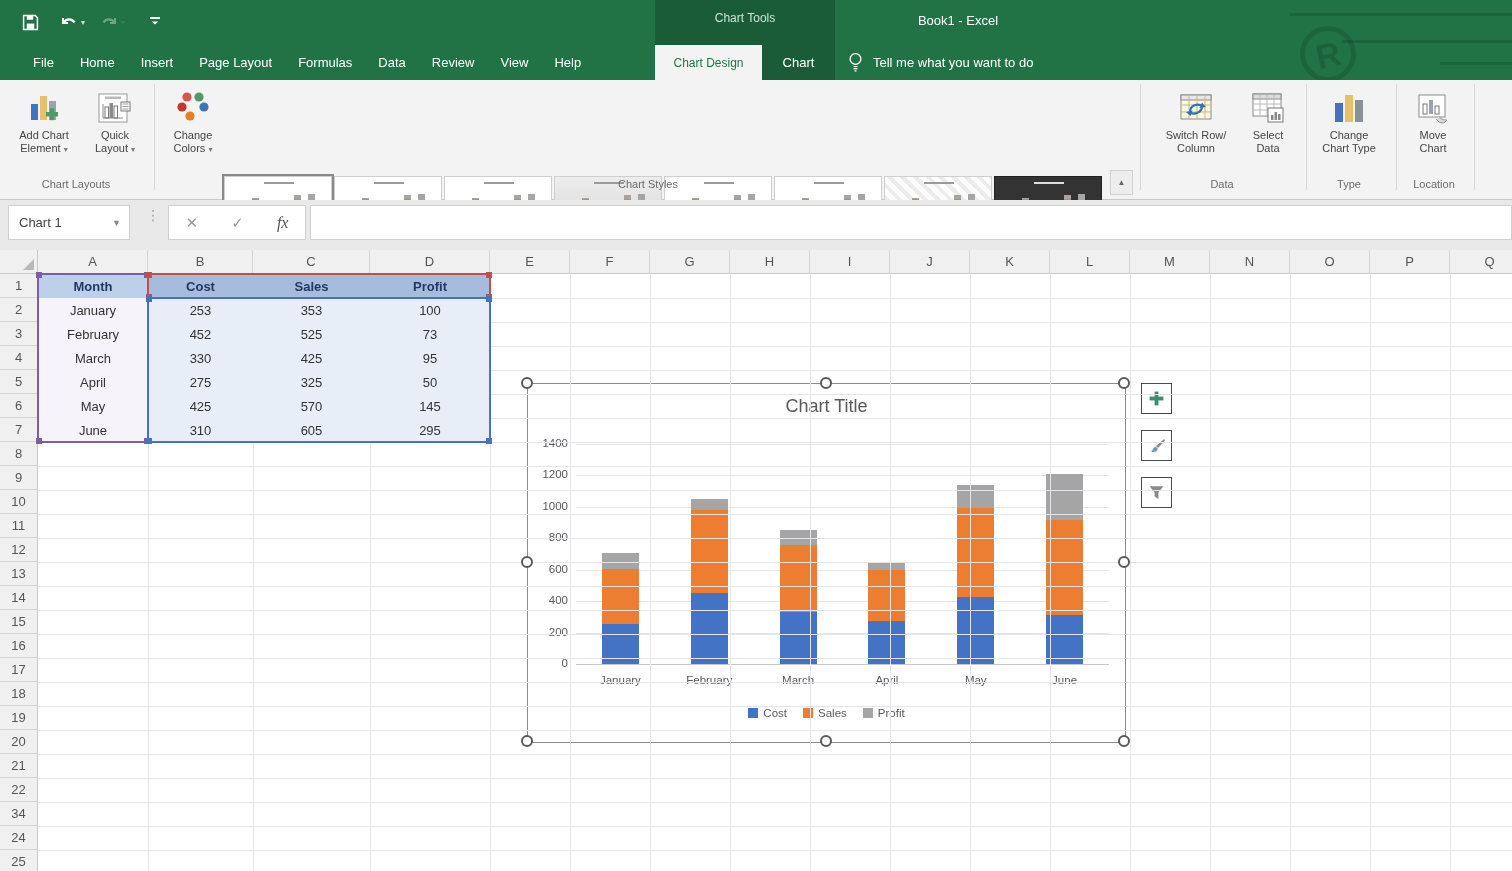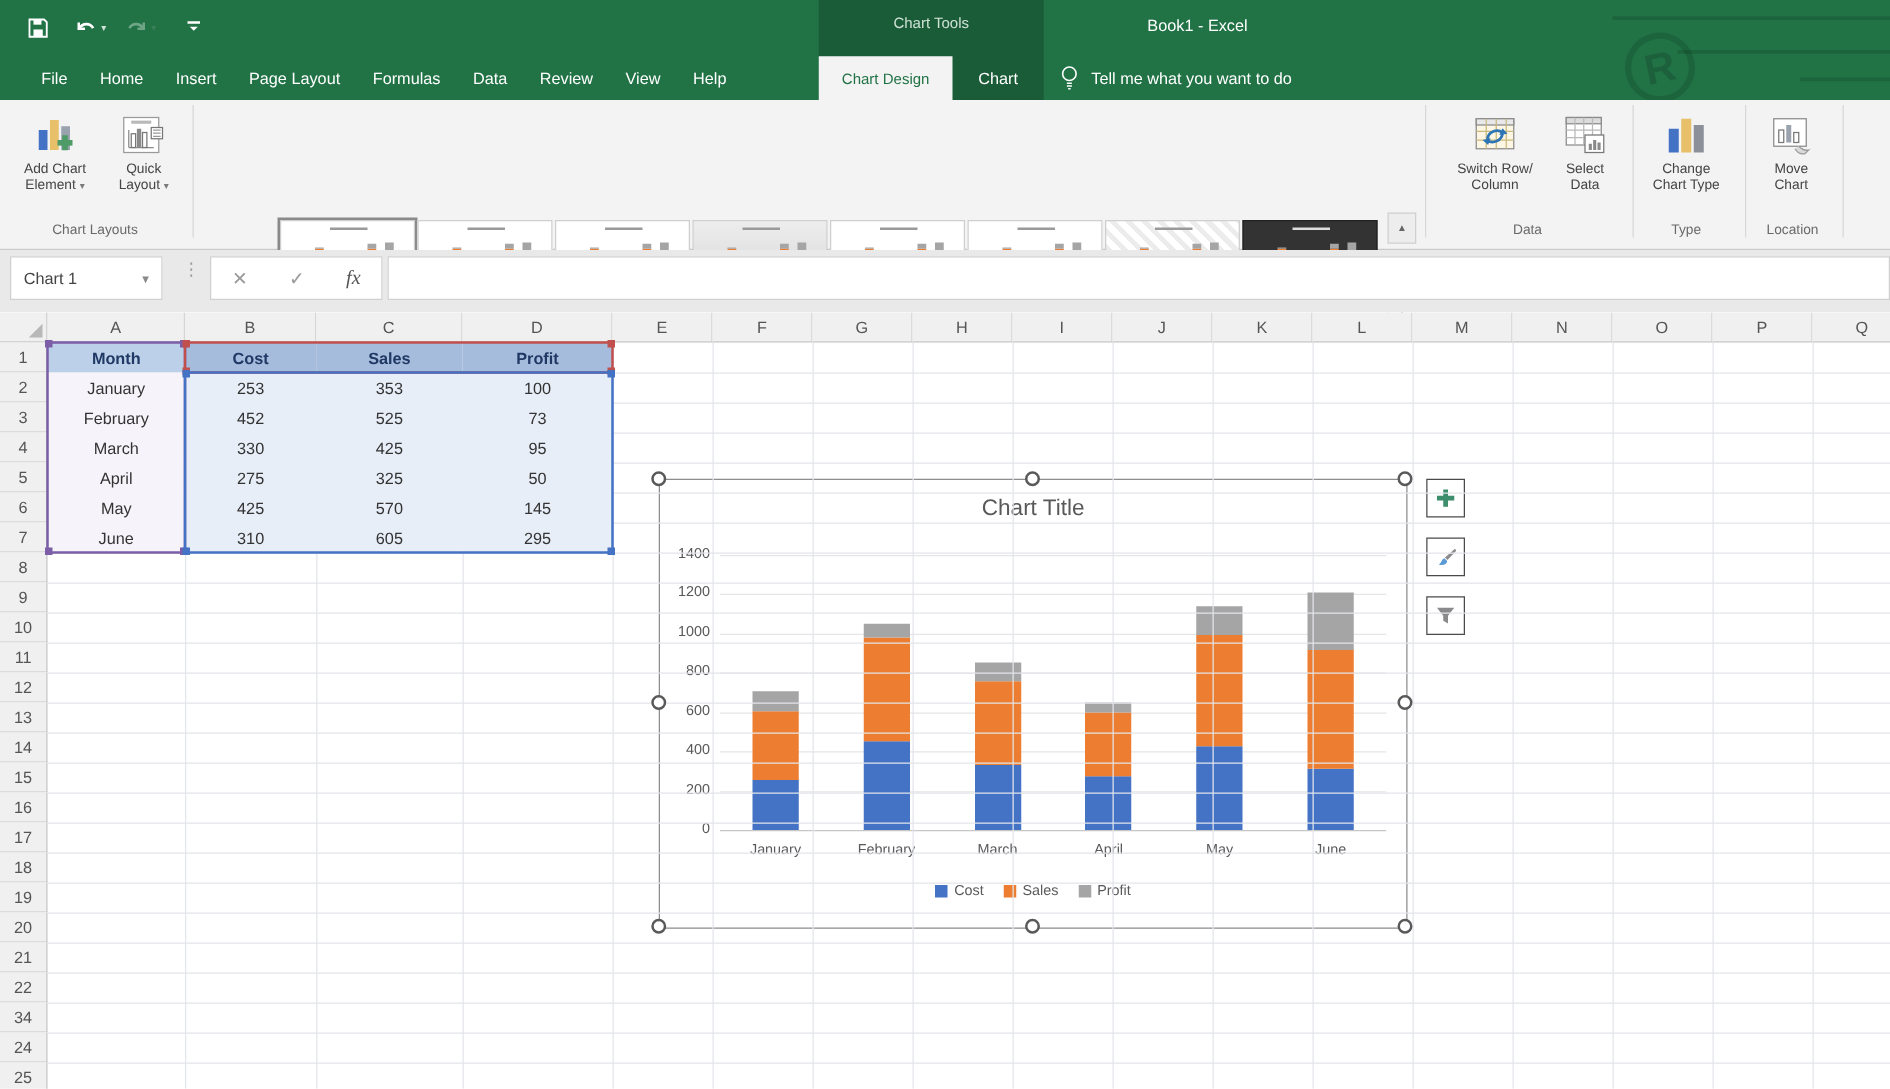--- a/index.html
+++ b/index.html
@@ -198,20 +198,32 @@
           <rect x="17" y="14" width="3.5" height="12" fill="none" stroke="#777"></rect>
           <rect x="24" y="10" width="9" height="9" fill="#fff" stroke="#777"></rect>
           <path d="M25.5 12 h6 M25.5 14.5 h6 M25.5 17 h6" stroke="#9a9a9a"></path>
         </svg>
     </div>
     <div class="lbl" style="width:44px;"><span>Quick Layout</span> <span class="caret-rb">▾</span></div>
   </div>
   <div class="grp-label" style="left:0; width:152px;">Chart Layouts</div>
   <div class="grp-sep" style="left:154px;"></div>
 
+  <div class="big-btn" style="left:160px; width:66px;">
+    <div class="ic">
+      <svg width="36" height="36" viewBox="0 0 36 36">
+          <circle cx="12" cy="7" r="4.6" fill="#D9534F"></circle>
+          <circle cx="24" cy="7" r="4.6" fill="#4E9B68"></circle>
+          <circle cx="7" cy="17" r="4.6" fill="#C0392B"></circle>
+          <circle cx="29" cy="17" r="4.6" fill="#3C76B5"></circle>
+          <circle cx="15" cy="26" r="4.6" fill="#E67E22"></circle>
+        </svg>
+    </div>
+    <div class="lbl" style="width:52px;"><span>Change Colors</span> <span class="caret-rb">▾</span></div>
+  </div>
   <div id="gallery">
       <div class="thumb  sel" title="Style 1" style="left: 224px;">
         <div class="tt"></div>
         <div class="tbase"></div>
         <div class="tb" style="left: 13px; bottom: 10px; height: 6.14429px; background: rgb(68, 114, 196);"></div>
         <div class="tb" style="left: 13px; bottom: 16.1443px; height: 8.57286px; background: rgb(237, 125, 49);"></div>
         <div class="tb" style="left: 13px; bottom: 24.7171px; height: 2.42857px; background: rgb(165, 165, 165);"></div>
         <div class="tb" style="left: 27px; bottom: 10px; height: 10.9771px; background: rgb(68, 114, 196);"></div>
         <div class="tb" style="left: 27px; bottom: 20.9771px; height: 12.75px; background: rgb(237, 125, 49);"></div>
         <div class="tb" style="left: 27px; bottom: 33.7271px; height: 1.77286px; background: rgb(165, 165, 165);"></div>
@@ -379,20 +391,21 @@
         <div class="tb" style="left: 69px; bottom: 20.3214px; height: 13.8429px; background: rgb(237, 125, 49);"></div>
         <div class="tb" style="left: 69px; bottom: 34.1643px; height: 3.52143px; background: rgb(165, 165, 165);"></div>
         <div class="tb" style="left: 83px; bottom: 10px; height: 7.52857px; background: rgb(68, 114, 196);"></div>
         <div class="tb" style="left: 83px; bottom: 17.5286px; height: 14.6929px; background: rgb(237, 125, 49);"></div>
         <div class="tb" style="left: 83px; bottom: 32.2214px; height: 7.16429px; background: rgb(165, 165, 165);"></div>
       </div>
     </div>
   <div class="gal-btn" style="top:90px; height:25px; background:#EDEDED;">▲</div>
   <div class="gal-btn" style="top:121px; height:25px;">▼</div>
   <div class="gal-btn" style="top:152px; height:30px; flex-direction:column;"><span style="width:9px;height:1.5px;background:#666;margin-bottom:2px;"></span>▼</div>
+  <div class="grp-label" style="left:222px; width:852px;">Chart Styles</div>
   <div class="grp-sep" style="left:1140px;"></div>
 
   <div class="big-btn" style="left:1150px; width:92px;">
     <div class="ic">
       <svg width="36" height="34" viewBox="0 0 36 34">
           <rect x="3" y="3" width="30" height="24" fill="#FDF6E3" stroke="#8a8a8a"></rect>
           <rect x="3" y="3" width="30" height="5" fill="#E8E8E8" stroke="#8a8a8a"></rect>
           <path d="M11 3 V27 M19 3 V27 M27 3 V27 M3 13 H33 M3 20 H33" stroke="#C9B97F" fill="none"></path>
           <path d="M12 20 C12 13, 20 11, 24 14" fill="none" stroke="#2E75B6" stroke-width="2.2"></path>
           <path d="M24 10.5 l4 4.5 -6.5 1z" fill="#2E75B6"></path>

